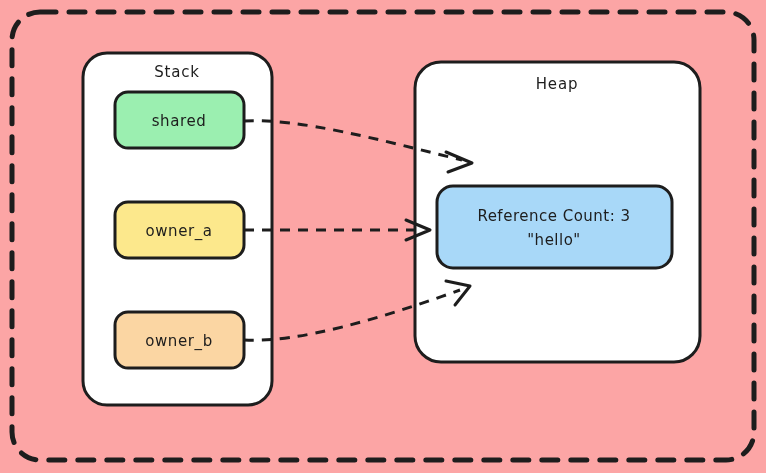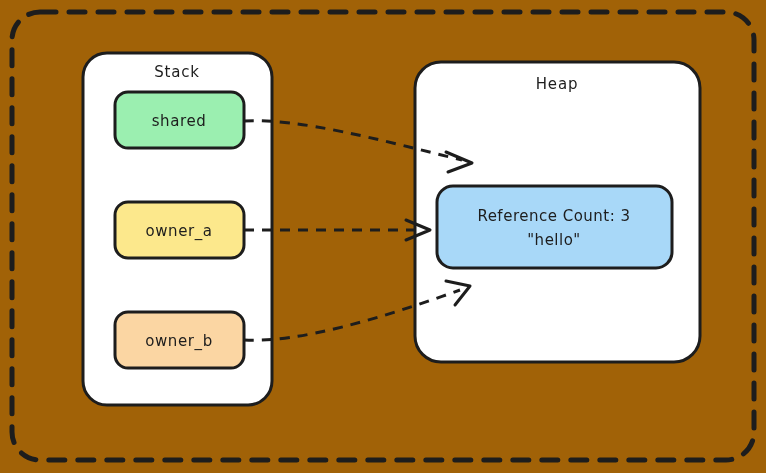--- a/index.html
+++ b/index.html
@@ -10,21 +10,21 @@
   body {
     width: 766px;
     height: 473px;
     overflow: hidden;
     font-family: "DejaVu Sans", sans-serif;
   }
   #diagram-root {
     position: relative;
     width: 766px;
     height: 473px;
-    background: #a16207;
+    background: #fca5a5;
   }
   svg#diagram-svg {
     position: absolute;
     top: 0;
     left: 0;
     width: 766px;
     height: 473px;
     display: block;
   }
   .node-label {

